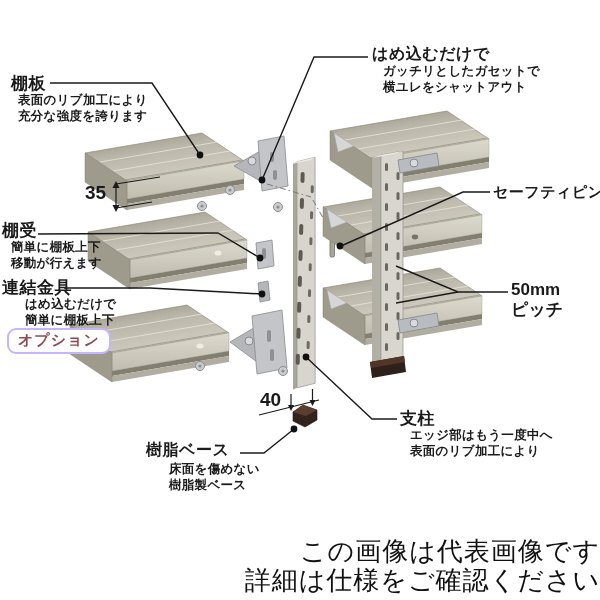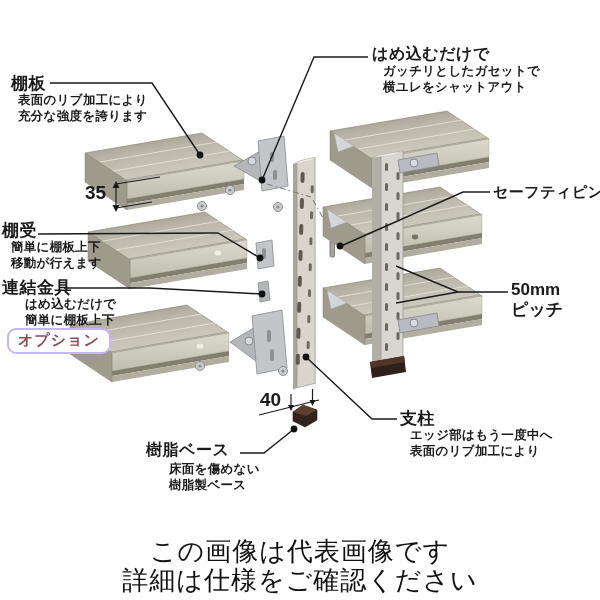--- a/index.html
+++ b/index.html
@@ -7,21 +7,21 @@
          font-family:"Liberation Sans","DejaVu Sans",sans-serif;color:#1a1a1a;}
   #stage svg{position:absolute;left:0;top:0;}
   .lbl{position:absolute;font-weight:bold;font-size:17px;white-space:nowrap;letter-spacing:.5px;}
   .lbl.s16{font-size:16px;}
   .lbl.s15{font-size:15px;}
   .desc{position:absolute;font-size:12.5px;font-weight:600;line-height:15.5px;white-space:nowrap;letter-spacing:.3px;}
   .dim{position:absolute;font-size:19px;font-weight:600;}
   .badge{position:absolute;display:inline-block;border:2px solid #c4b5fd;color:#8e4a54;
          border-radius:9px;padding:1px 9px 2px;font-size:15px;font-weight:bold;letter-spacing:1px;background:#fff;}
   .pitch{position:absolute;font-size:17px;font-weight:bold;line-height:20px;white-space:nowrap;}
-  .footer{position:absolute;left:0;top:537px;width:600px;text-align:center;
+  .footer{position:absolute;left:0;top:537px;width:600px;text-align:right;
           font-size:26px;line-height:29px;font-weight:500;letter-spacing:1px;color:#111;}
 </style>
 </head>
 <body>
 
 <div id="stage">
 
 <svg width="600" height="600" viewBox="0 0 600 600">
   <defs>
     <linearGradient id="gTop" x1="0" y1="0" x2="0.55" y2="1">

